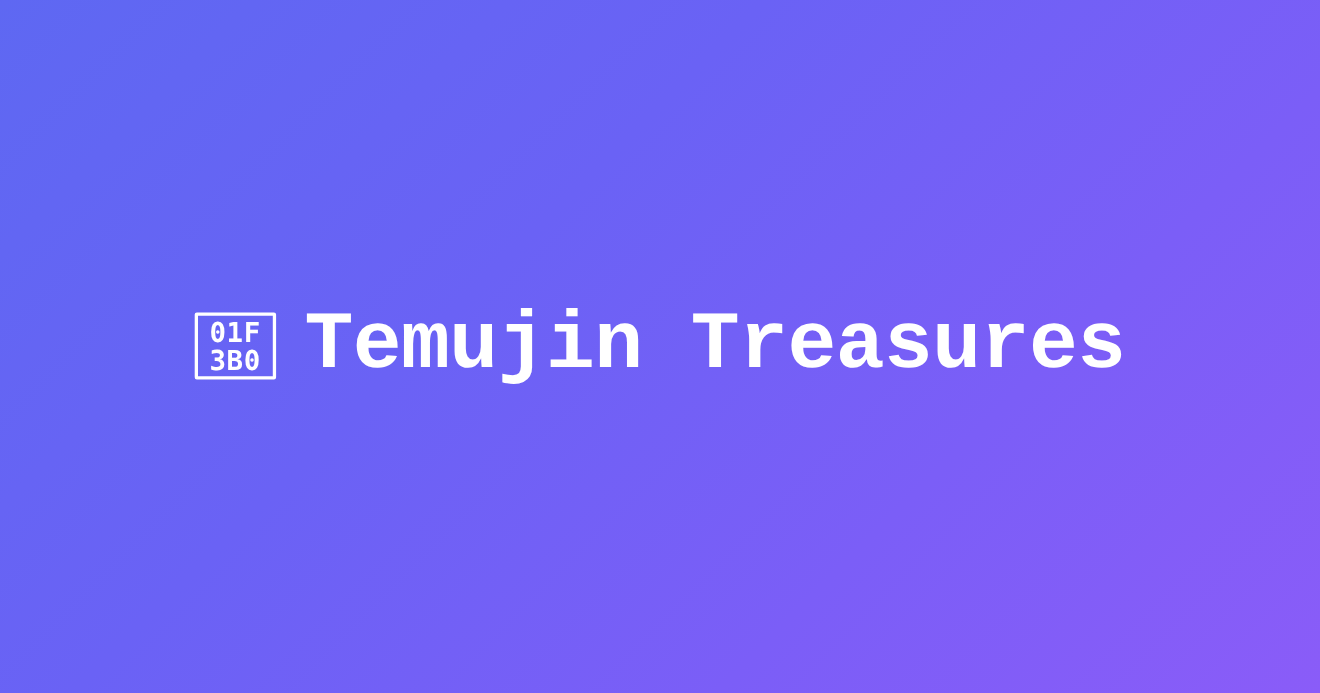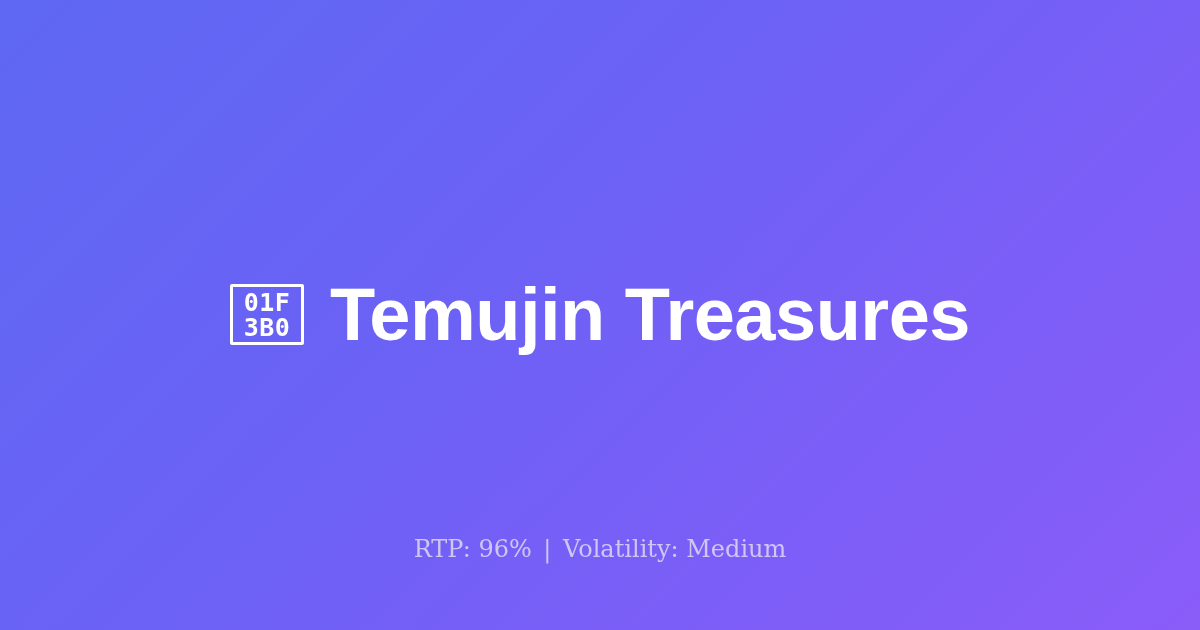--- a/index.html
+++ b/index.html
@@ -61,21 +61,21 @@
     font-size: 25px;
     line-height: 25px;
     font-weight: 700;
     letter-spacing: 0.5px;
     color: #ffffff;
     white-space: nowrap;
   }
 
   .game-title {
     margin: 0;
-    font-family: Liberation Sans, sans-serif;
+    font-family: Liberation Mono, monospace;
     font-weight: 700;
     font-size: 74px;
     line-height: 1.04;
     color: #ffffff;
     white-space: nowrap;
     letter-spacing: -0.5px;
   }
 
   
   .provider {
@@ -120,21 +120,14 @@
     <span class="glyph-box">
       <span class="hex-row">01F</span>
       <span class="hex-row">3B0</span>
     </span>
 
     <h1 class="game-title">Temujin Treasures</h1>
 
   </div>
 
 
-  <p class="stats">
-    <span>RTP:</span>
-    <span>96%</span>
-    <span class="sep">|</span>
-    <span>Volatility:</span>
-    <span>Medium</span>
-  </p>
 
 </div>
 
 </body></html>

